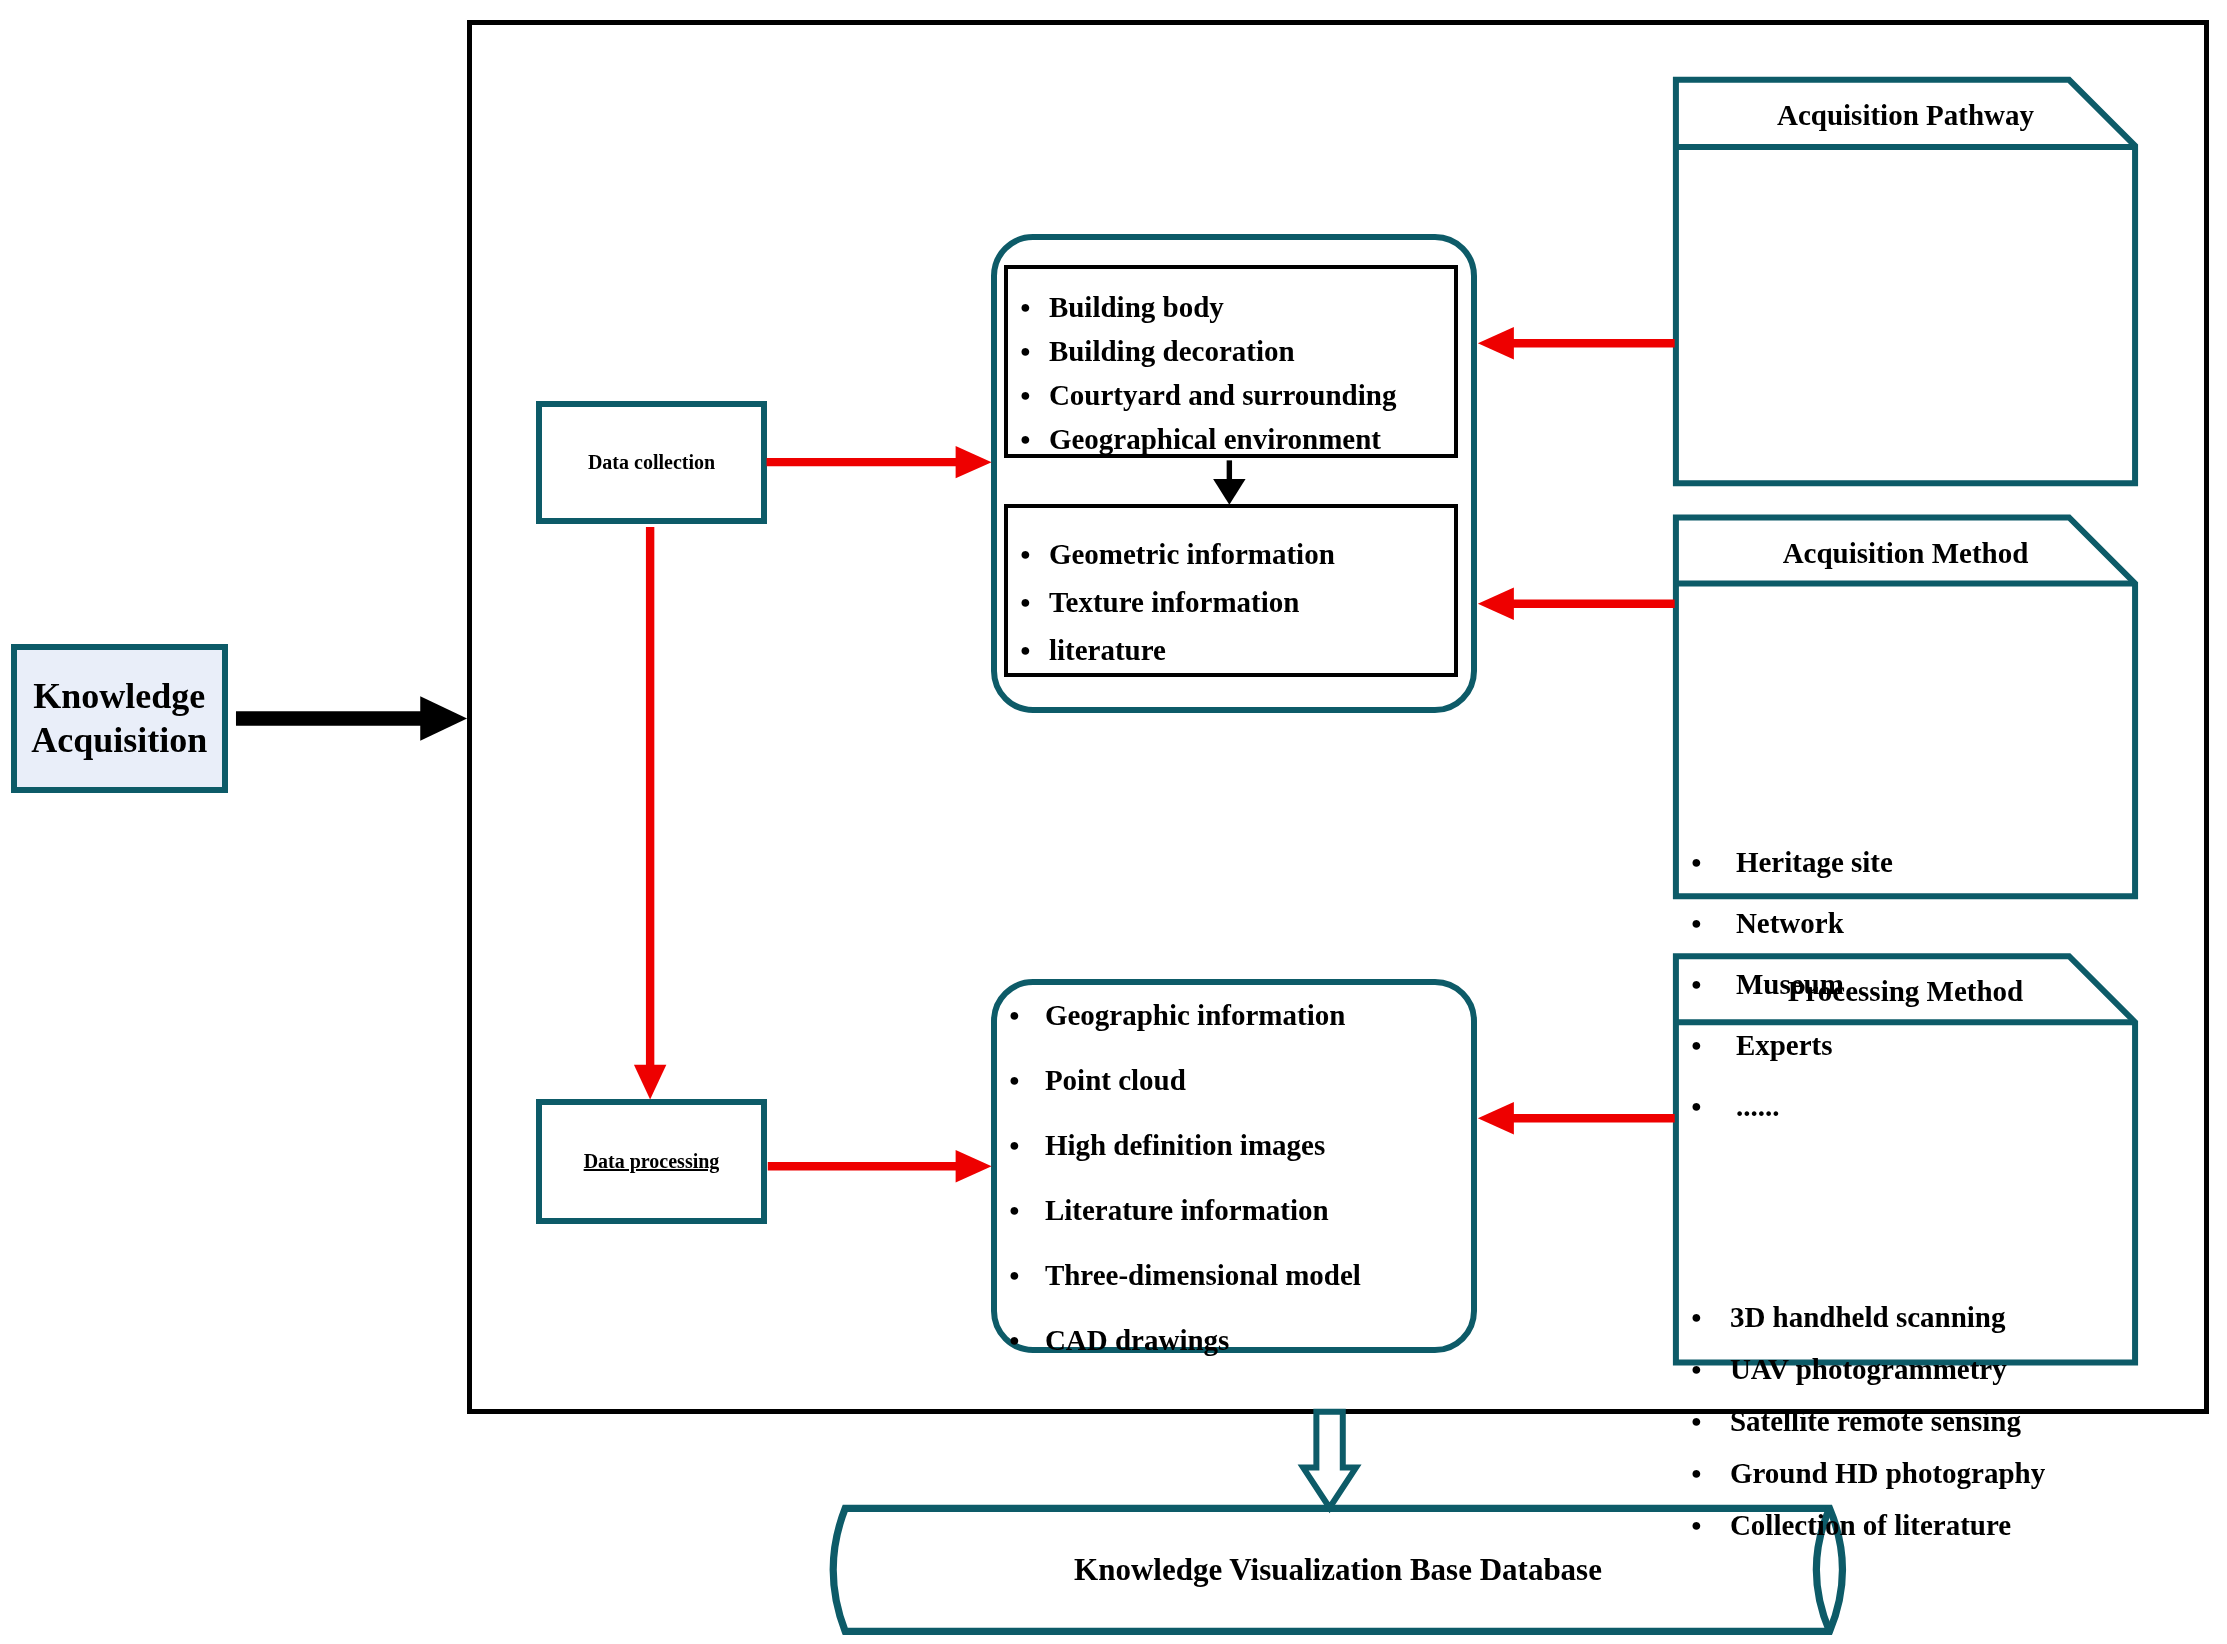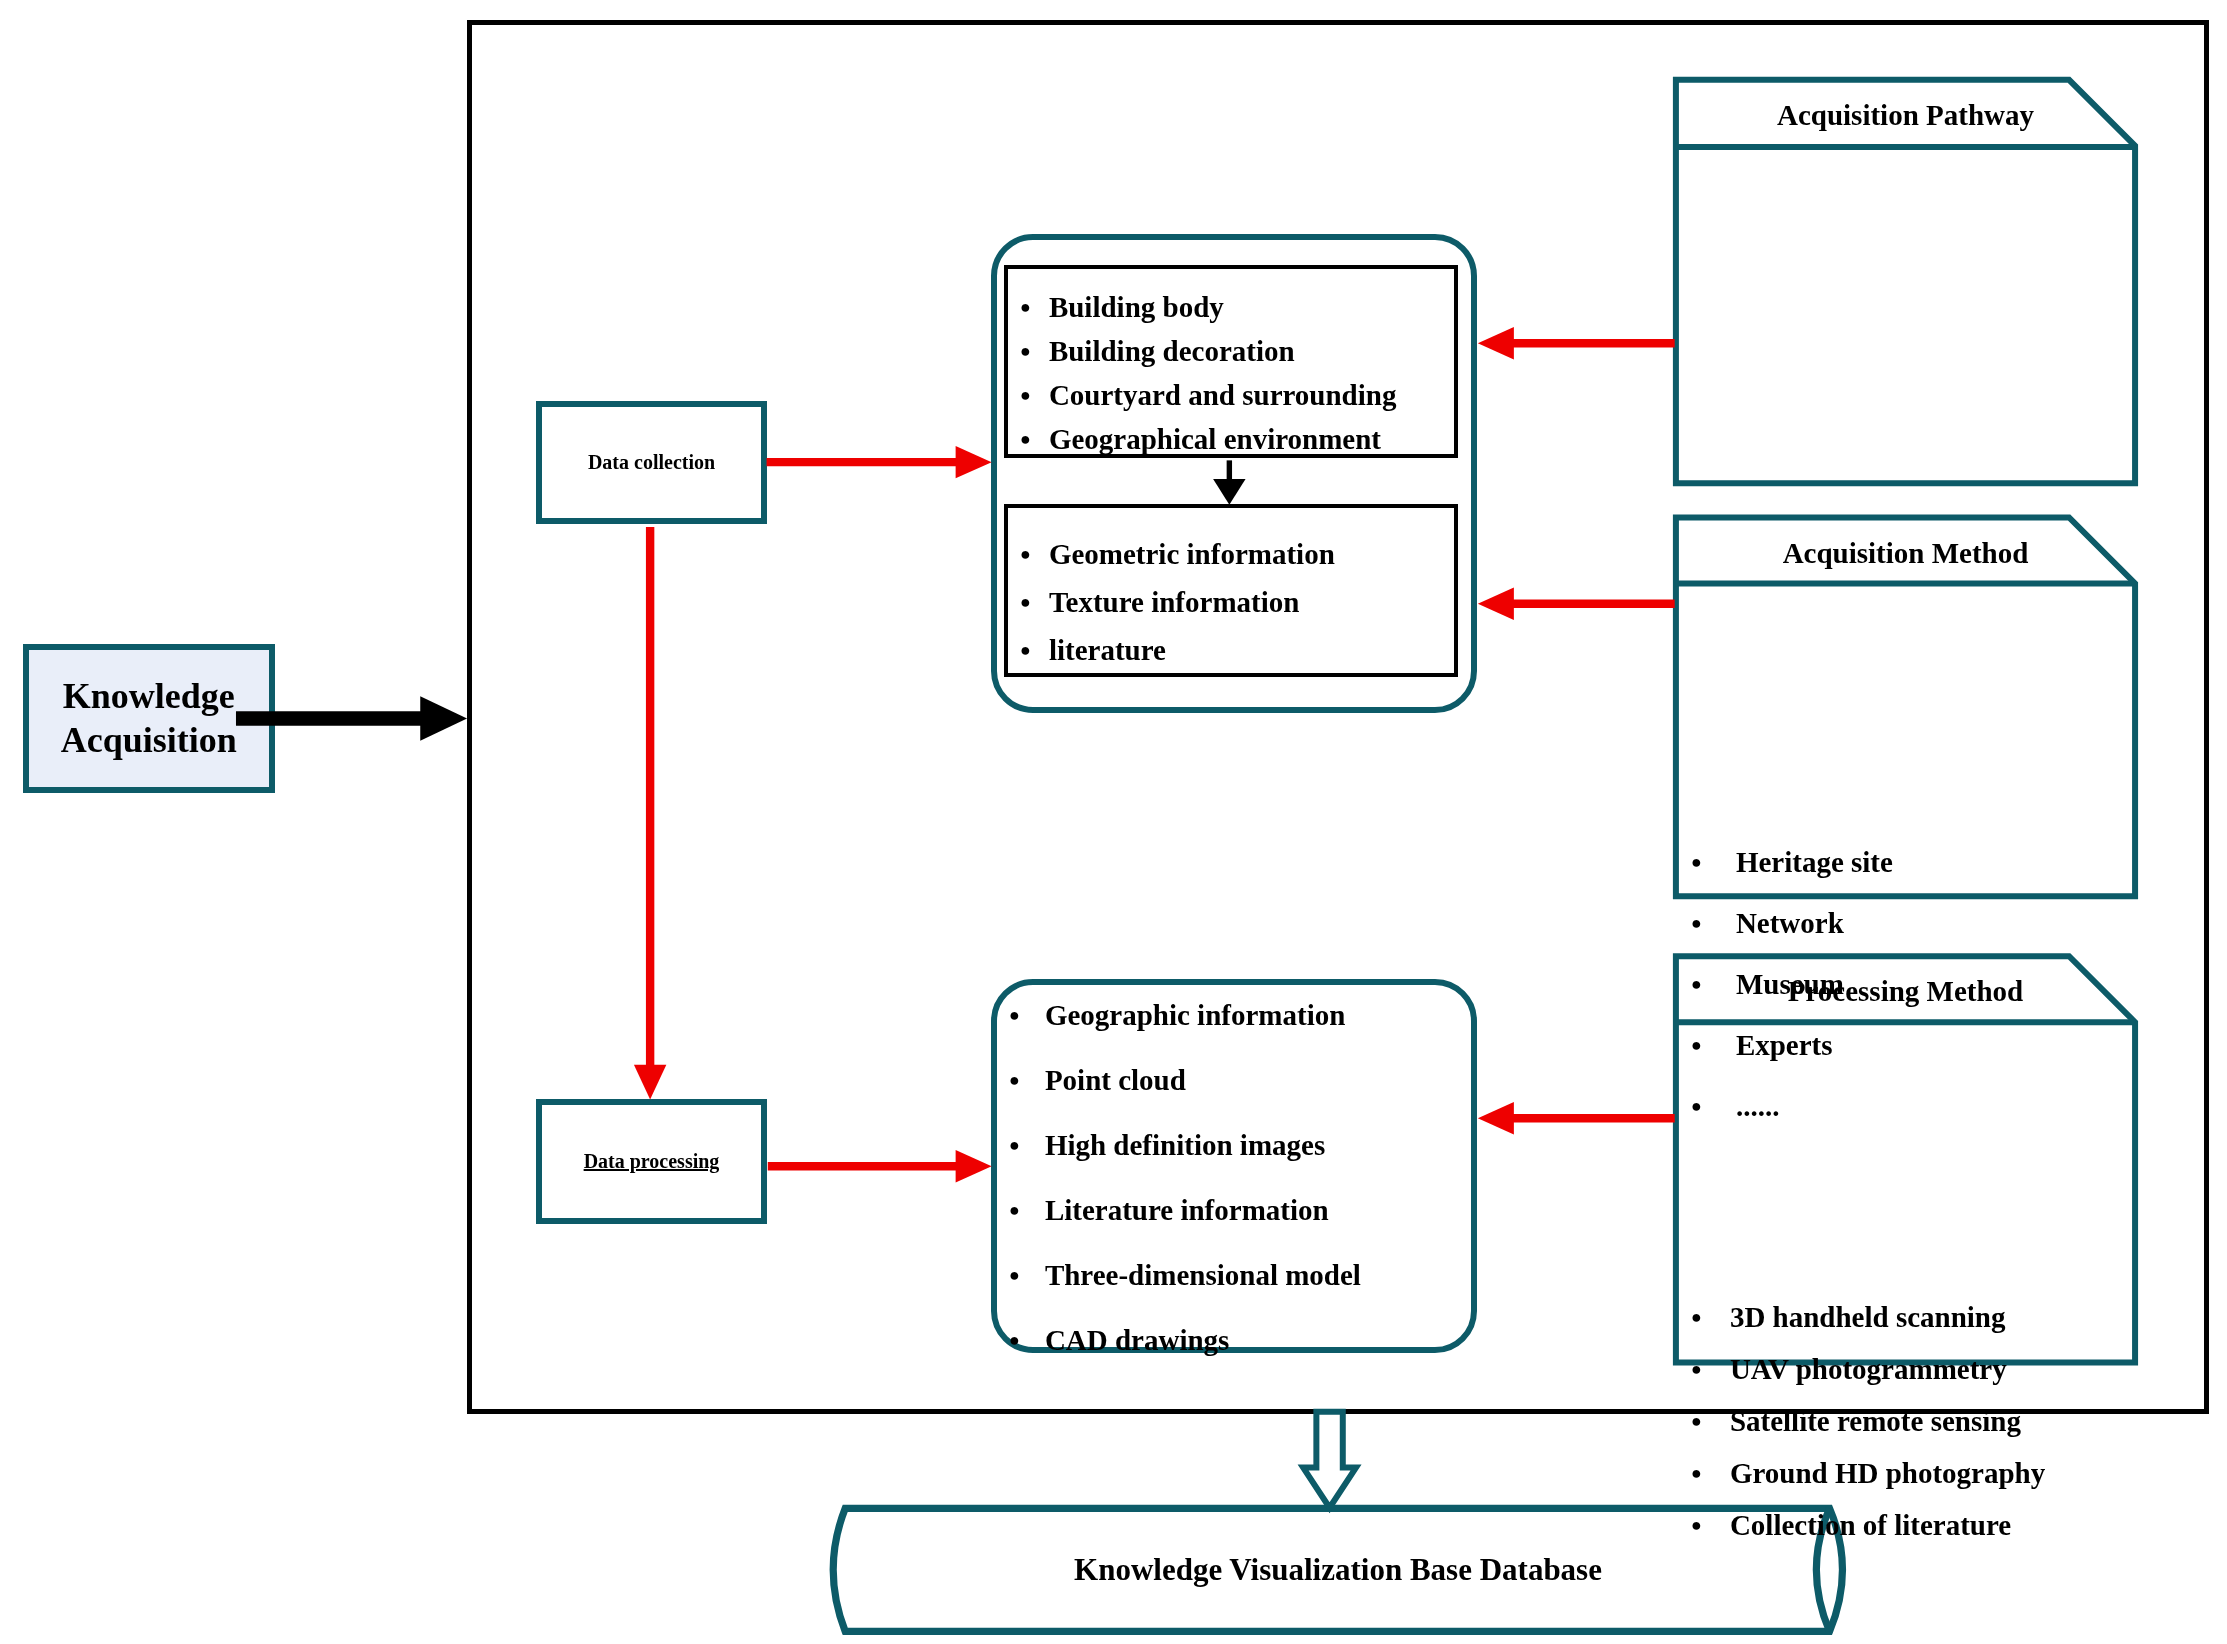--- a/index.html
+++ b/index.html
@@ -11,24 +11,24 @@
   }
   .abs { position: absolute; }
   svg.layer { position: absolute; left: 0; top: 0; pointer-events: none; }
   #bg-layer { z-index: 0; }
   #fg-layer { z-index: 5; }
   .html-layer { z-index: 2; }
 
   .outer-frame { left: 467px; top: 20px; width: 1742px; height: 1394px; border: 5.4px solid #000; z-index: 1; }
 
   .ka-box {
-    left: 10.8px; top: 644px; width: 252px; height: 149px;
+    left: 10.8px; top: 644px; width: 217px; height: 149px;
     border: 6.6px solid #0d5b68; background: #e9eef9;
     display: flex; align-items: center; justify-content: center; text-align: center;
-    font-size: 36px; line-height: 1.22; padding: 0 15.6px; margin-left: 12px;
+    font-size: 36px; line-height: 1.22; padding: 0 15.6px;
   }
   .stage-box {
     border: 6.6px solid #0d5b68; background: #fff;
     display: flex; align-items: center; justify-content: center;
     font-size: 20px;
   }
   .dc-box { left: 536px; top: 401px; width: 231px; height: 123px; }
   .dp-box { left: 536px; top: 1099px; width: 231px; height: 125px; text-decoration: underline; }
 
   .rounded-group { border: 6px solid #0d5b68; border-radius: 42px; background: #fff; }

